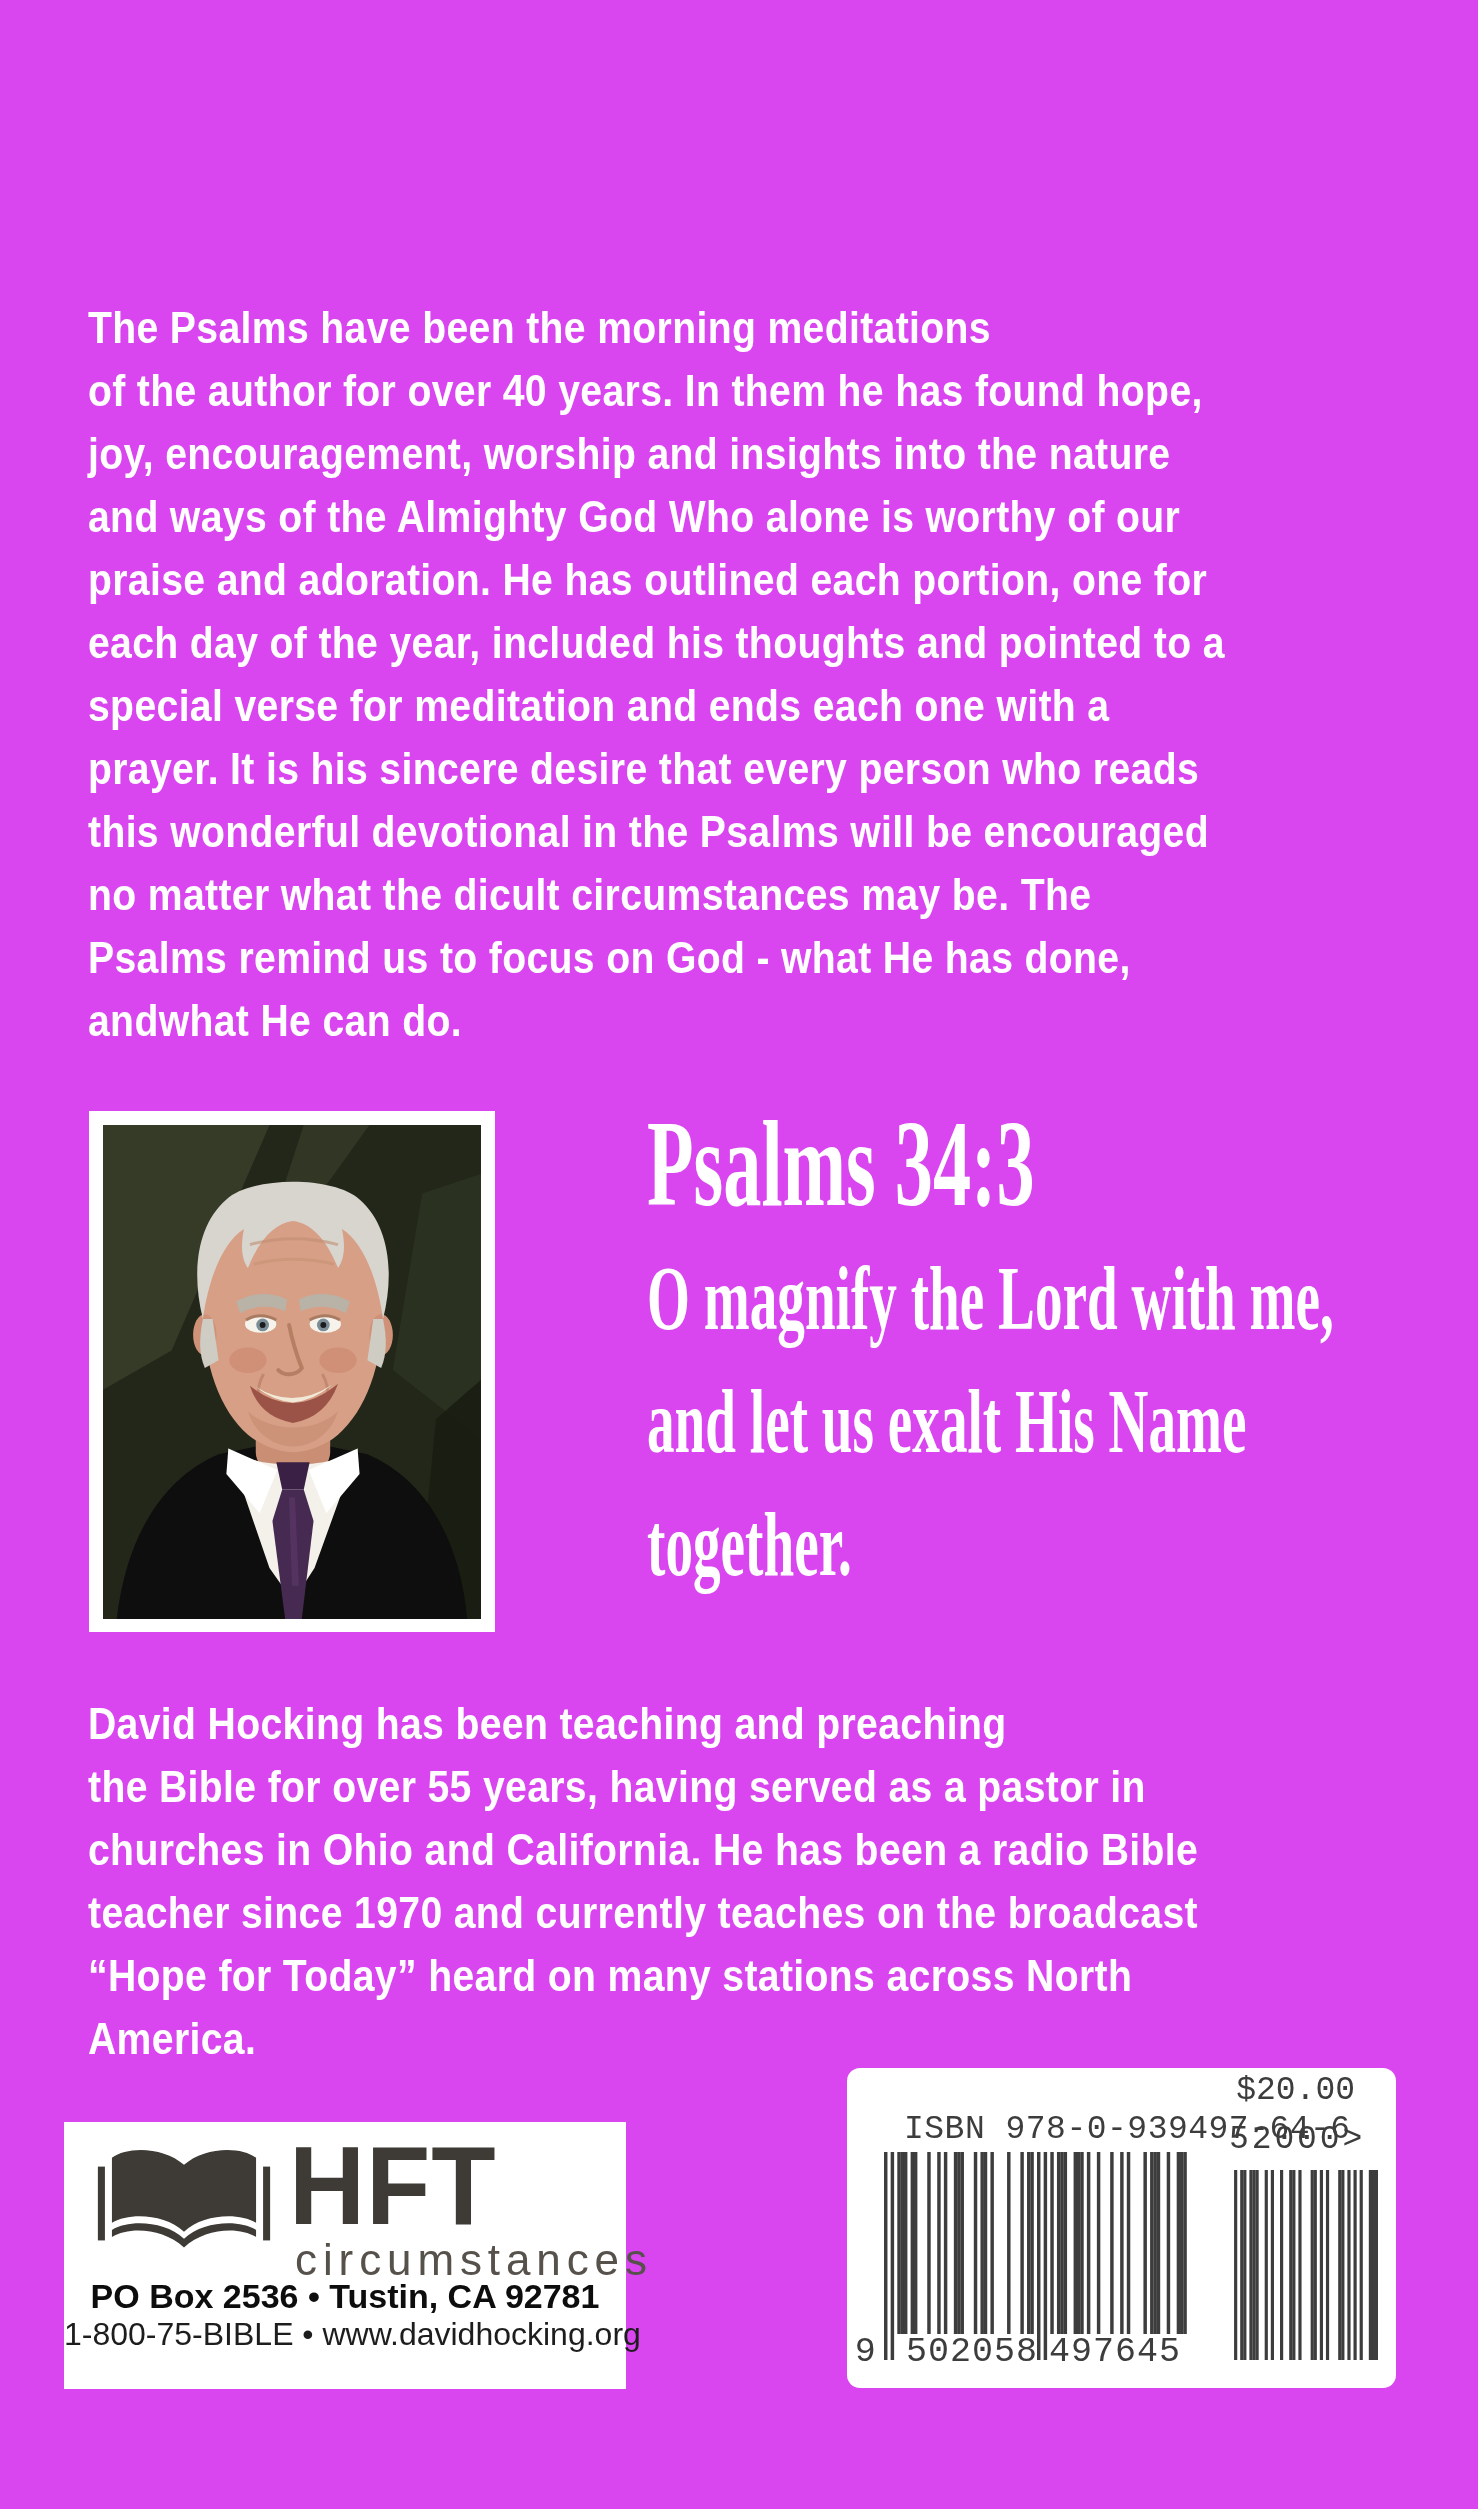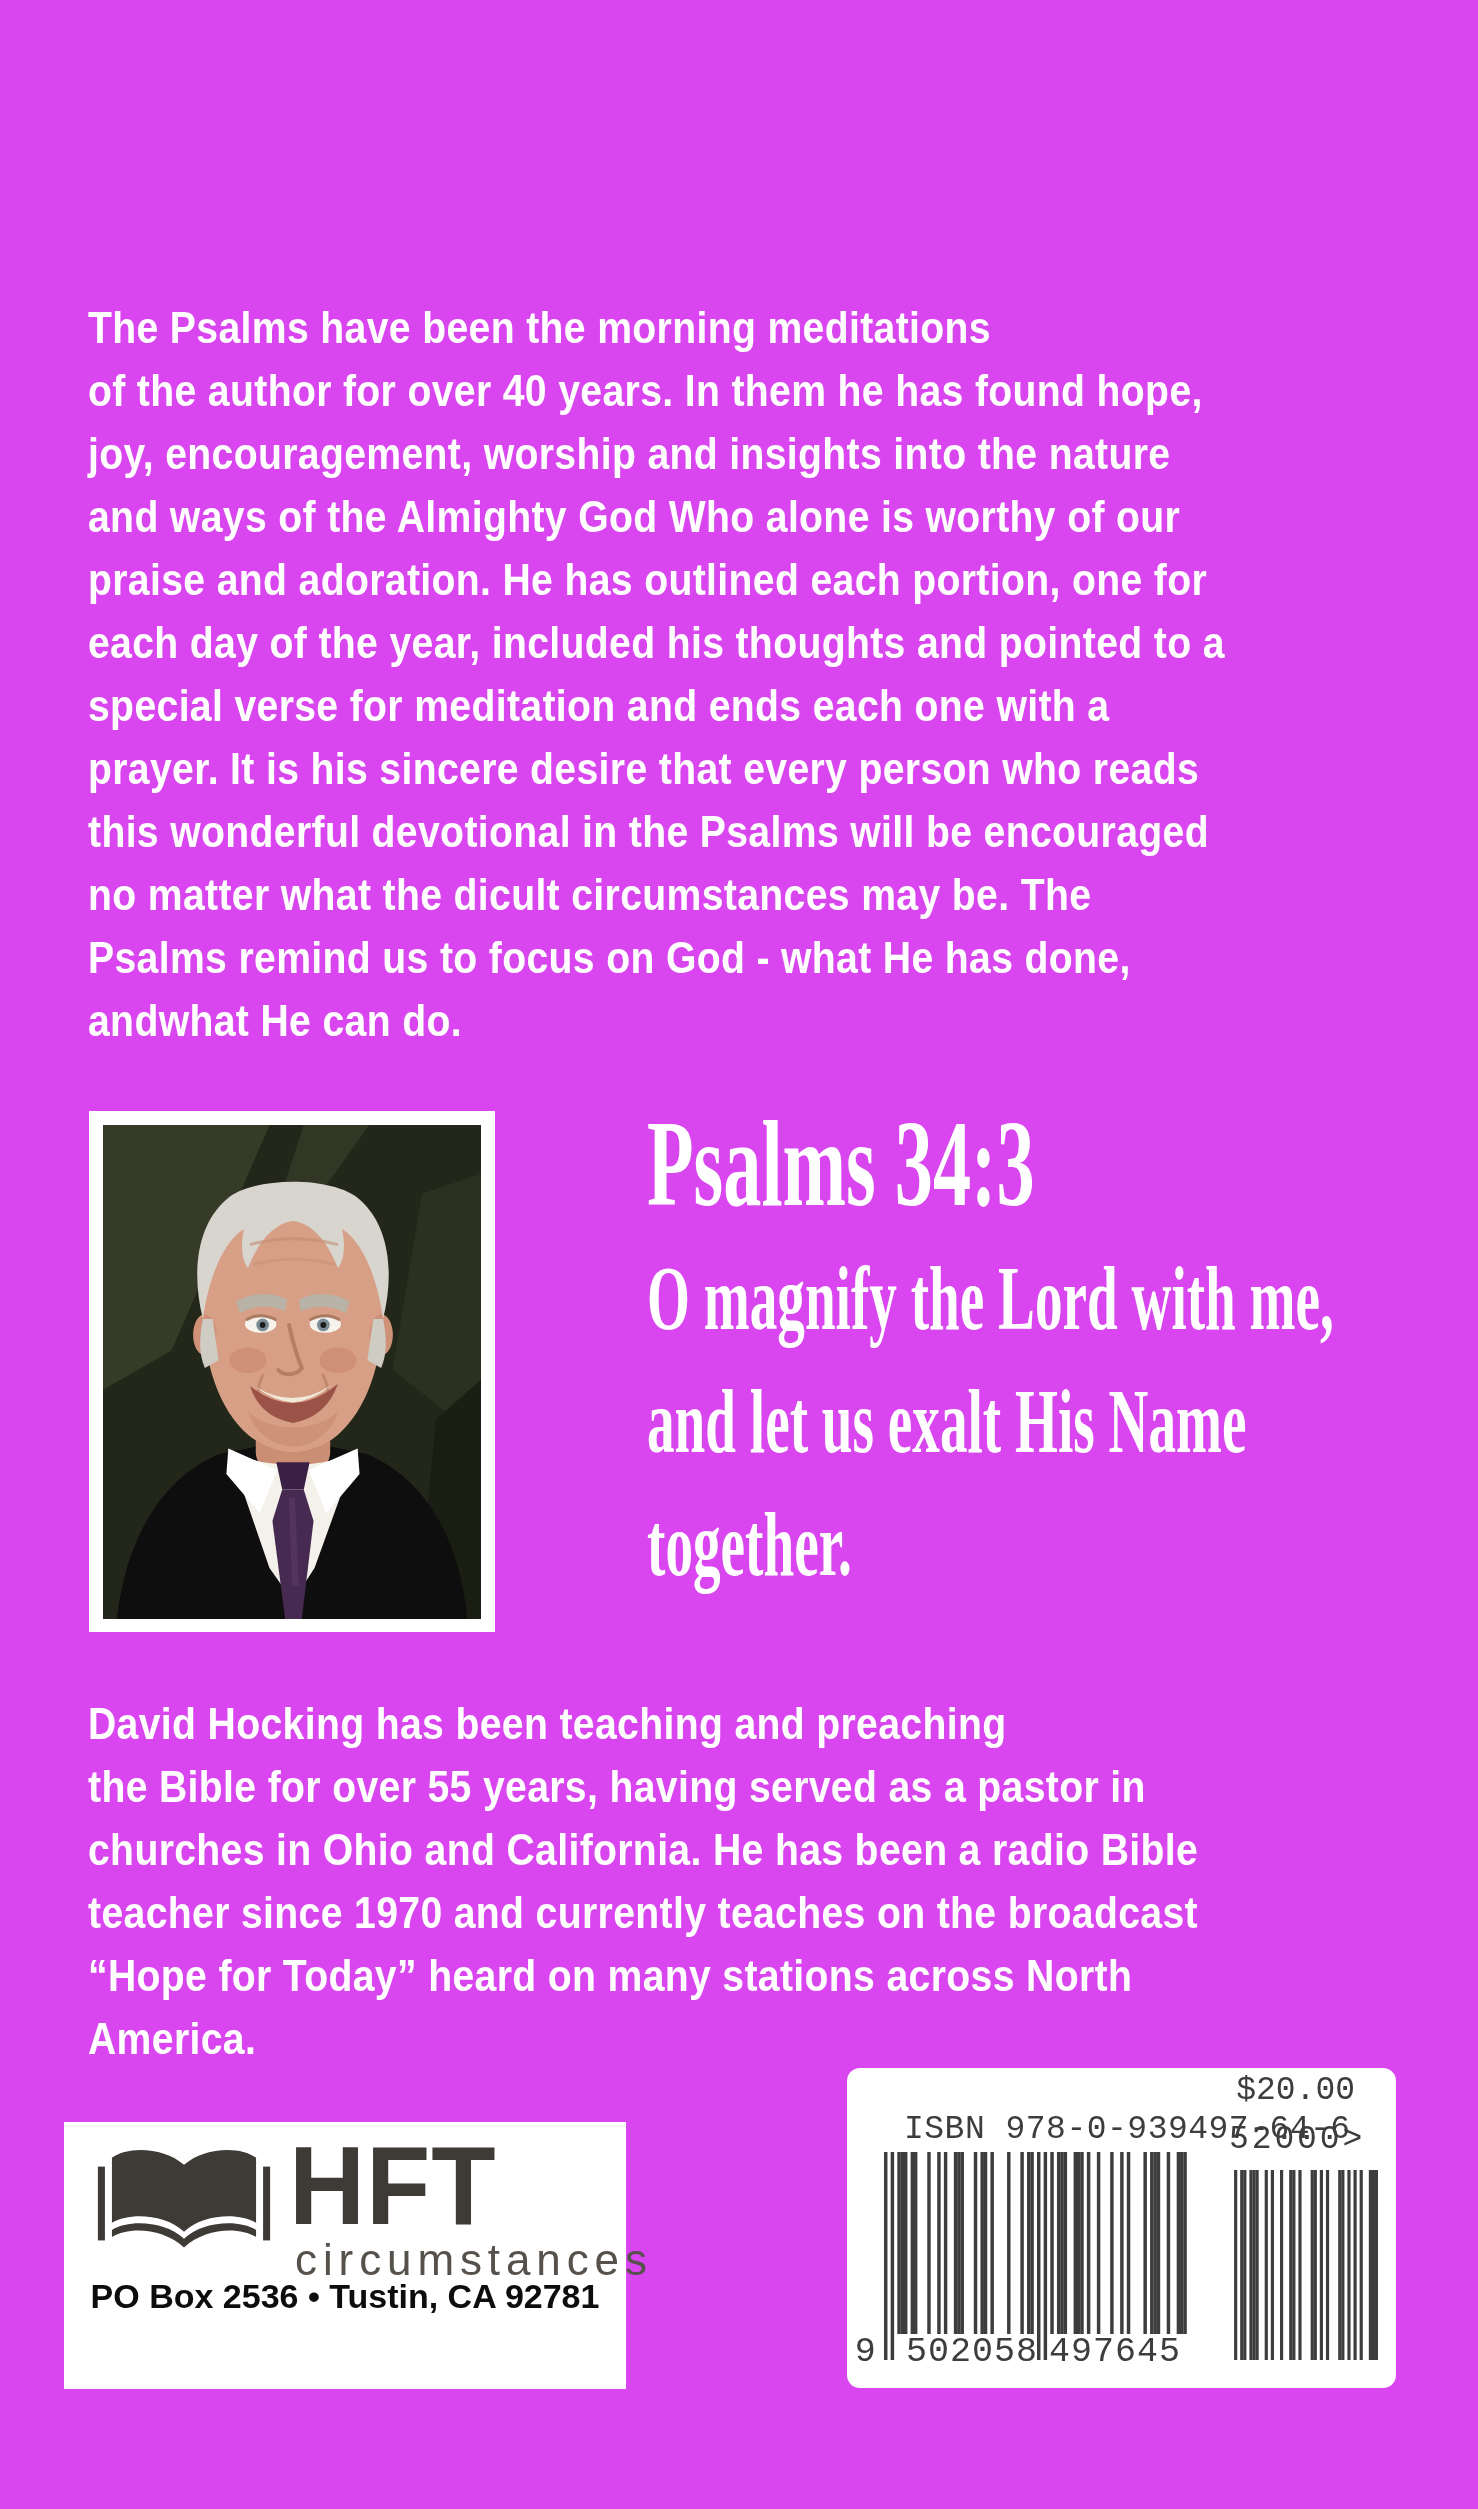--- a/index.html
+++ b/index.html
@@ -185,20 +185,21 @@
   <div class="publisher-box">
     <svg class="book-icon" viewBox="0 0 200 132">
       <rect x="2" y="28" width="8" height="84" fill="#3e3a35"></rect>
       <rect x="190" y="28" width="8" height="84" fill="#3e3a35"></rect>
       <path d="M100,26 C78,6 36,4 18,18 L18,92 C38,80 78,82 100,102 C122,82 162,80 182,92 L182,18 C164,4 122,6 100,26 Z" fill="#3e3a35"></path>
       <path d="M18,100 C38,88 78,90 100,110 C122,90 162,88 182,100 L182,108 C162,96 124,98 100,120 C76,98 38,96 18,108 Z" fill="#3e3a35"></path>
     </svg>
     <div class="hft">HFT</div>
     <div class="pubs">circumstances</div>
     <div class="addr">PO Box 2536 • Tustin, CA 92781</div>
+    <div class="contact">1-800-75-BIBLE • www.davidhocking.org</div>
   </div>
 
   <div class="barcode-box">
     <div class="price">$20.00</div>
     <div class="isbn">ISBN 978-0-939497-64-6</div>
     <div class="addon-label">52000&gt;</div>
     <svg id="ean13" class="bars-main" viewBox="0 0 92 64" preserveAspectRatio="none">
         <rect x="0" y="0" width="1.04" height="64" fill="#3d3d3d"></rect>
         <rect x="2" y="0" width="1.04" height="64" fill="#3d3d3d"></rect>
         <rect x="4" y="0" width="1.04" height="56" fill="#3d3d3d"></rect>

